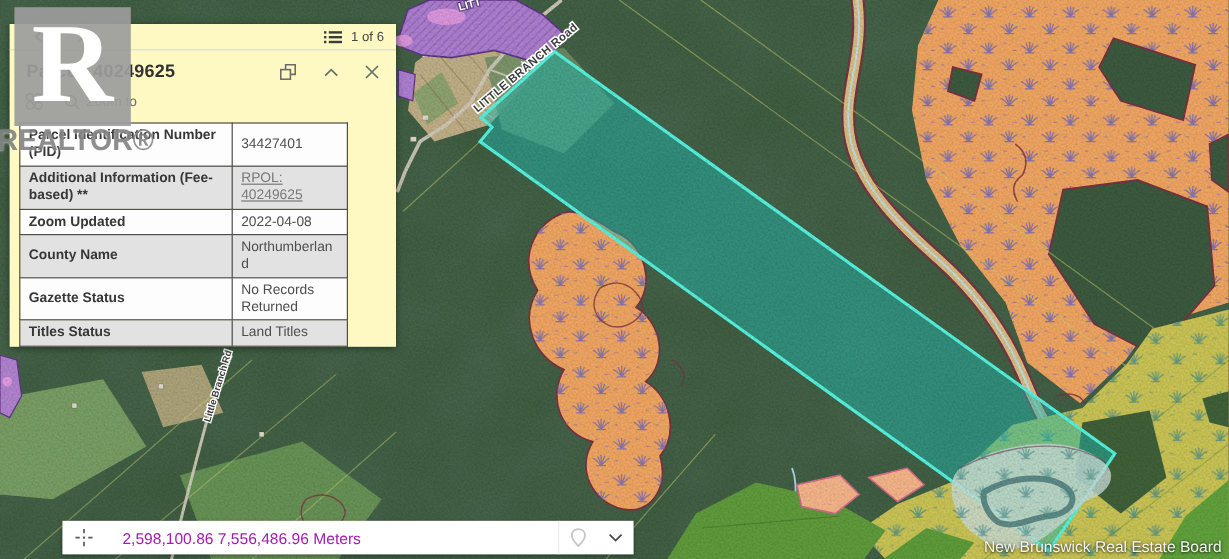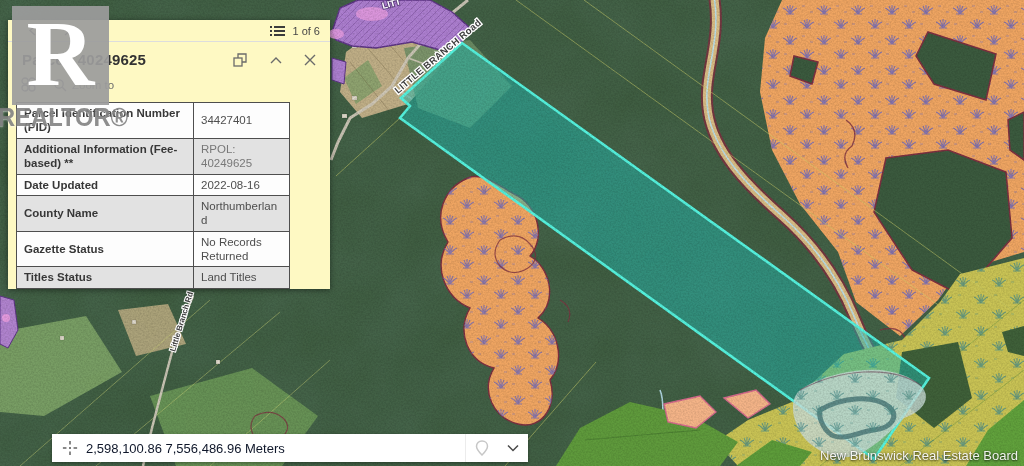--- a/index.html
+++ b/index.html
@@ -27,21 +27,21 @@
   .actions{display:flex;align-items:center;padding:5px 14px 7px 12px}
   .a-btn{background:none;border:none;padding:0;cursor:pointer;display:flex;align-items:center}
   .zoomto-btn{margin-left:16px}
   .zoomto-label{font-size:11.5px;color:#6d6d6d;margin-left:5px}
   .ptable{border-collapse:collapse;margin:2px 0 0 8px;width:274px;table-layout:fixed}
   .ptable td{border:1px solid #4e4e4e;padding:3px 7px;font-size:11.5px;line-height:1.25;vertical-align:middle;word-wrap:break-word}
   .ptable tr:nth-child(even){background:#e2e2e2}
   .ptable tr:nth-child(odd){background:#fdfdfd}
   td.lab{font-weight:bold;color:#373737;width:162px}
   td.val{color:#4e4e4e}
-  .rpol-link{color:#787878;cursor:pointer}
+  .rpol-link{color:#787878;text-decoration:underline;cursor:pointer}
   .footnote{font-size:11.5px;color:#474747;line-height:1.32;padding:8px 18px 13px 8px}
   .footnote b{color:#373737}
 
   
   .wm{position:absolute;z-index:20;pointer-events:none}
   .wm-block{
     left:12px;top:6px;width:97px;height:99px;background:rgba(156,156,156,.93);
     display:flex;align-items:center;justify-content:center;
   }
   .wm-letter{font-family:"Liberation Serif",serif;font-weight:bold;font-size:94px;line-height:1;color:#fff;margin-top:-6px}
@@ -51,21 +51,21 @@
     text-shadow:0 1px 2px rgba(255,255,255,.55);
     transform:scaleX(.95);transform-origin:left;white-space:nowrap;
   }
 
   
   .statusbar{
     position:absolute;left:52px;top:434px;width:476px;height:28px;z-index:30;
     background:#fff;display:flex;align-items:center;box-shadow:0 1px 3px rgba(0,0,0,.35);
   }
   .sb-cross{background:none;border:none;padding:0 4px 0 10px;cursor:pointer;display:flex;align-items:center}
-  .coords{font-size:13px;color:#0f172a;margin-left:4px;flex:1;white-space:nowrap}
+  .coords{font-size:13px;color:#a21caf;margin-left:20px;flex:1;white-space:nowrap}
   .sb-right{display:flex;align-items:center;height:100%;border-left:1px solid #ececec}
   .sb-btn{background:none;border:none;height:100%;padding:0 9px;cursor:pointer;display:flex;align-items:center}
 
   
   .attribution{
     position:absolute;right:6px;bottom:3px;z-index:30;
     font-size:13px;color:rgba(255,255,255,.92);
     text-shadow:0 1px 2px rgba(0,0,0,.6),0 0 3px rgba(0,0,0,.4);
   }
 </style>
@@ -313,22 +313,22 @@
     <tbody>
       <tr>
         <td class="lab">Parcel Identification Number (PID)</td>
         <td class="val">34427401</td>
       </tr>
       <tr>
         <td class="lab">Additional Information (Fee-based) **</td>
         <td class="val"><a class="rpol-link">RPOL: 40249625</a></td>
       </tr>
       <tr>
-        <td class="lab">Date Updated</td>
-        <td class="val">2022-08-16</td>
+        <td class="lab">Zoom Updated</td>
+        <td class="val">2022-04-08</td>
       </tr>
       <tr>
         <td class="lab">County Name</td>
         <td class="val">Northumberland</td>
       </tr>
       <tr>
         <td class="lab">Gazette Status</td>
         <td class="val">No Records Returned</td>
       </tr>
       <tr>

